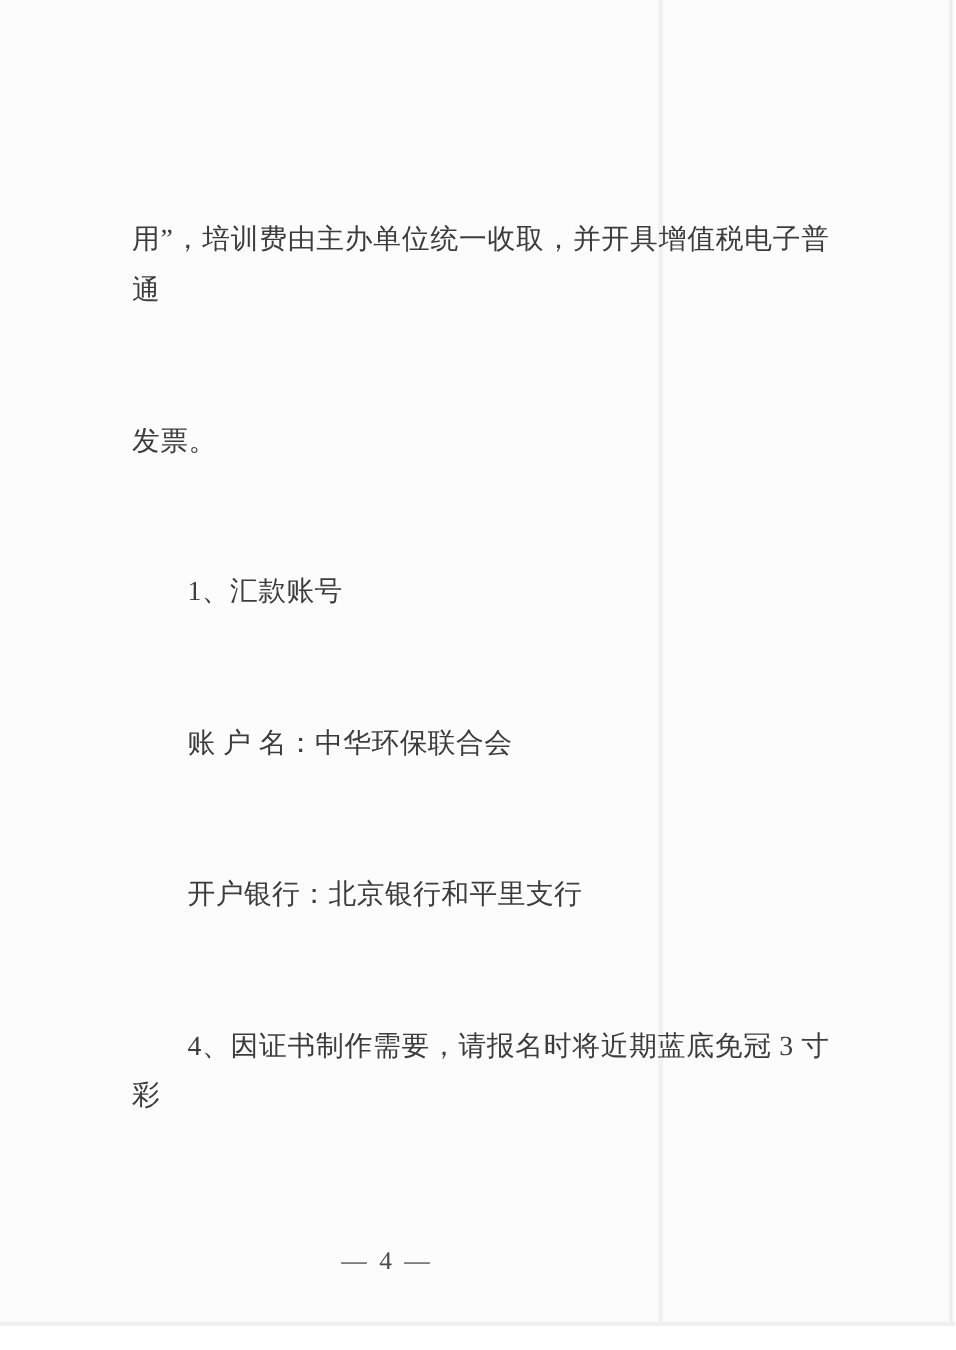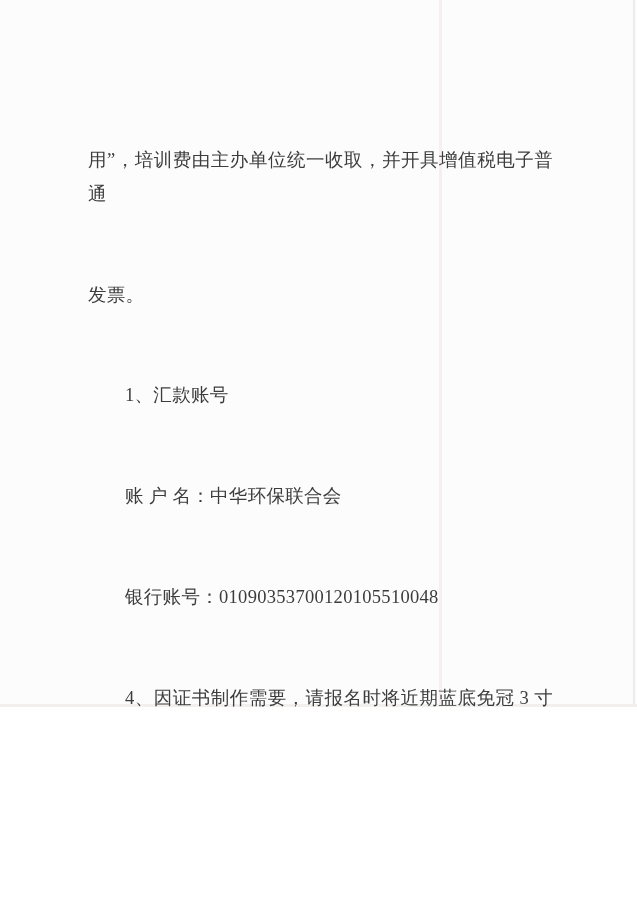--- a/index.html
+++ b/index.html
@@ -3,21 +3,21 @@
 <meta charset="utf-8">
 <style>
   html, body {
     margin: 0;
     padding: 0;
     background: #ffffff;
   }
   .page {
     position: relative;
     width: 637px;
-    height: 707px;
+    height: 884px;
     background: #fcfcfc;
     overflow: hidden;
     font-family: "Liberation Serif", "DejaVu Serif", serif;
     color: #3c3c3c;
   }
   .doc {
     position: absolute;
     left: 88px;
     top: 77px;
     width: 465px;
@@ -75,21 +75,21 @@
 
   <div class="fold-line"></div>
   <div class="edge-line"></div>
   <div class="bottom-shade"></div>
 
   <div class="doc">
     <div class="line fill">用”，培训费由主办单位统一收取，并开具增值税电子普通</div>
     <div class="line">发票。</div>
     <div class="line indent">1、汇款账号</div>
     <div class="line indent">账 户 名：中华环保联合会</div>
-    <div class="line indent">银行账号：01090353700120105510048</div>
+    <div class="line indent">开户银行：北京银行和平里支行</div>
     <div class="line indent fill">4、因证书制作需要，请报名时将近期蓝底免冠 3 寸彩</div>
     
     
     
     
     
     
     
     
     

